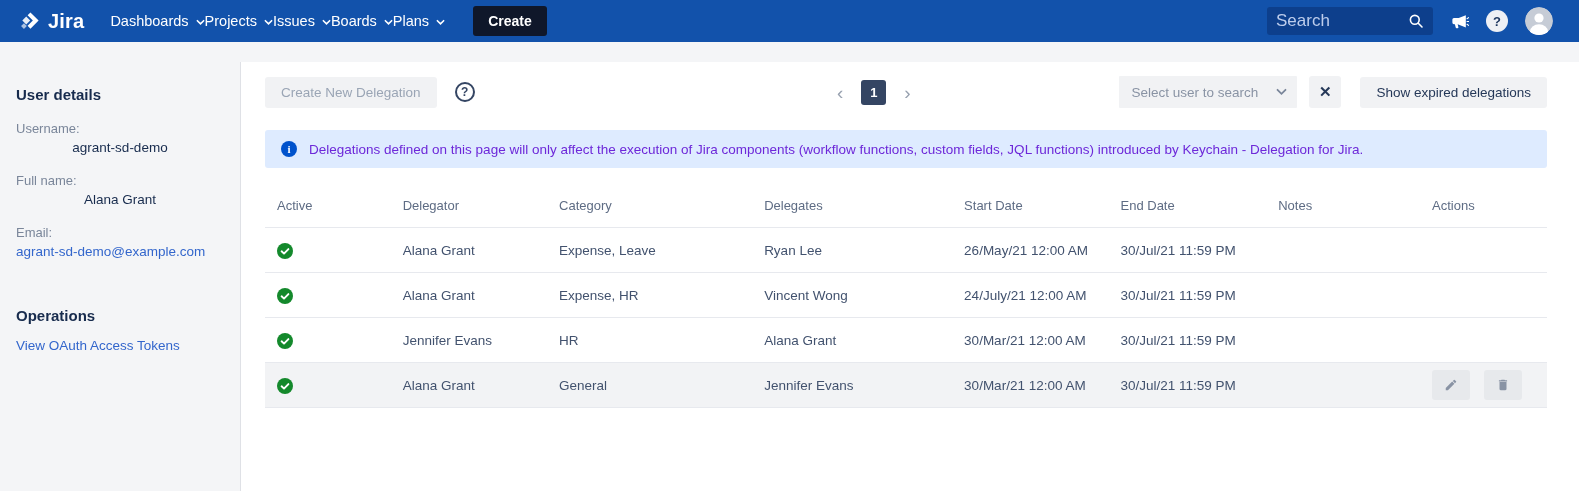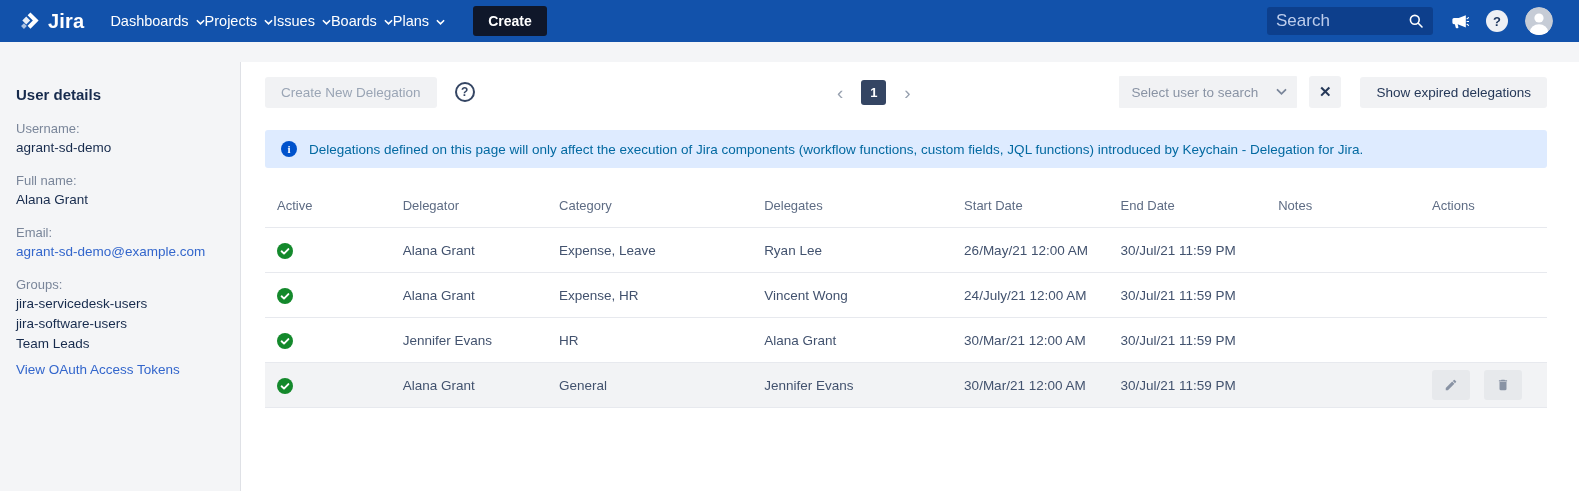--- a/index.html
+++ b/index.html
@@ -28,21 +28,21 @@
 
   
   .main-panel { position:absolute; top:62px; left:240px; width:1339px; height:429px;
                 background:#ffffff; border-left:1px solid #dfe1e6; padding:0 32px 0 24px; }
 
   
   .sidebar { position:absolute; top:62px; left:0; width:240px; height:429px; padding:24px 16px 0 16px; }
   .side-title { color:#172b4d; font-size:15px; font-weight:bold; margin-bottom:14px; }
   .side-field { margin-bottom:11px;margin-top:18px; }
   .side-label { color:#7a869a; font-size:13px; display:block; margin-bottom:4px; }
-  .side-value { color:#172b4d; font-size:13.5px; display:block; }
+  .side-value { color:#172b4d; font-size:13.5px; display:block;text-align:center; }
   .side-link { color:#3366cc; font-size:13.5px; text-decoration:none; cursor:pointer; display:block; }
   .groups-list .side-value { margin-bottom:5px; }
   .ops-title { margin-top:48px; }
 
   
   .page-title { color:#172b4d; font-size:24px; font-weight:bold; padding:24px 0 12px 0;
                 border-bottom:1px solid #dfe1e6; }
 
   
   .toolbar { position:relative; margin-top:14px; height:32px; display:flex; align-items:center; }
@@ -66,21 +66,21 @@
                color:#253858; font-size:15px; font-weight:bold; cursor:pointer; display:flex;
                align-items:center; justify-content:center; }
   .show-expired { margin-left:19px; }
 
   
   .banner { margin-top:22px; background:#deebff; border-radius:3px; padding:11px 16px; display:flex;
             align-items:center; gap:12px; }
   .info-icon { width:16px; height:16px; flex:0 0 16px; border-radius:50%; background:#0052cc; color:#fff;
                font-size:11px; font-weight:bold; font-family:"Liberation Serif",serif;
                display:flex; align-items:center; justify-content:center; }
-  .banner-text { color:#0369a1; font-size:13.5px; }
+  .banner-text { color:#6d28d9; font-size:13.5px; }
 
   
   table.delegations { width:100%; margin-top:30px; border-collapse:collapse; table-layout:fixed; }
   th { text-align:left; color:#5e6c84; font-size:13px; font-weight:normal; padding:0 8px 14px 12px; }
   td { height:45px; vertical-align:middle; padding:0 8px 0 12px; color:#42526e; font-size:13.5px;
        border-top:1px solid #e7e9ee; }
   tr.highlight td { background:#f2f3f5; }
   tr:last-child td { border-bottom:1px solid #e7e9ee; }
   .check-cell { padding-top:4px; }
   .action-btn { width:38px; height:30px; background:#e7e9ec; border:none; border-radius:3px;
@@ -175,27 +175,22 @@
   <div class="side-field">
     <span class="side-label">Full name:</span>
     <span class="side-value">Alana Grant</span>
   </div>
 
   <div class="side-field">
     <span class="side-label">Email:</span>
     <a class="side-link">agrant-sd-demo@example.com</a>
   </div>
 
-  <div class="side-field groups-list">
-    <span class="side-label">Groups:</span>
-    <span class="side-value">jira-servicedesk-users</span>
-    <span class="side-value">jira-software-users</span>
-    <span class="side-value">Team Leads</span>
-  </div>
-
+
+  <div class="side-title ops-title">Operations</div>
   <a class="side-link">View OAuth Access Tokens</a>
 </div>
 
 <div class="main-panel">
 
   <div class="toolbar">
     <button class="btn-gray btn-disabled">Create New Delegation</button>
     <span class="help-circle">?</span>
 
     <div class="pagination">

